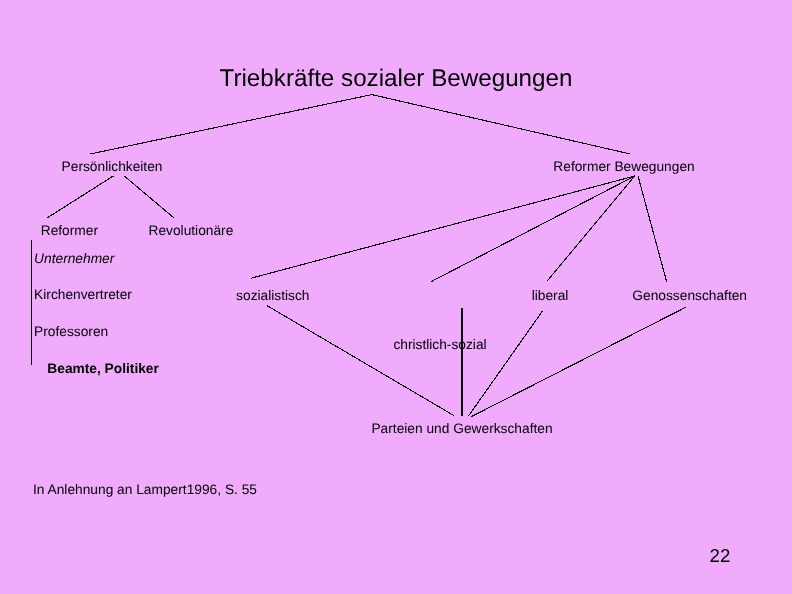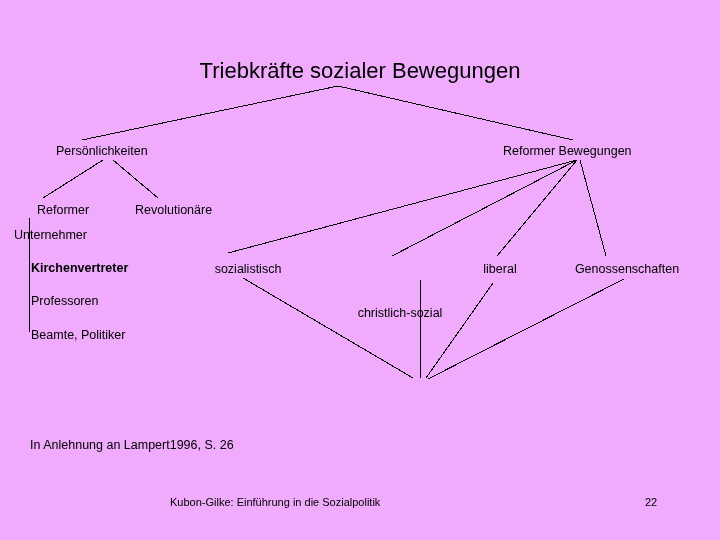--- a/index.html
+++ b/index.html
@@ -61,21 +61,21 @@
     left: 170px;
     top: 496px;
     font-size: 11px;
     color: #000000;
     white-space: nowrap;
   }
   #footer-page {
     position: absolute;
     left: 645px;
     top: 496px;
-    font-size: 11px;
+    font-size: 17px;
     color: #000000;
     white-space: nowrap;
   }
 </style>
 </head>
 <body>
 
 <div id="slide">
 
   <div id="slide-title">Triebkräfte sozialer Bewegungen</div>
@@ -99,36 +99,36 @@
   </svg>
 
   <div class="node" style="left:30px; top:145px;margin-left:26px;">Persönlichkeiten</div>
 
   <div class="node" style="left:503px; top:145px;">Reformer Bewegungen</div>
 
   <div class="node" style="left:22px; top:204px;margin-left:15px;">Reformer</div>
 
   <div class="node" style="left:135px; top:204px;text-align:center;">Revolutionäre</div>
 
-  <div class="node" style="left:14px; top:229px;">Unternehmer</div>
+  <div class="node" style="left:31px; top:229px;font-style:italic;">Unternehmer</div>
 
-  <div class="node" style="left:31px; top:262px;font-weight:bold;">Kirchenvertreter</div>
+  <div class="node" style="left:31px; top:262px;">Kirchenvertreter</div>
 
   <div class="node" style="left:31px; top:295px;">Professoren</div>
 
-  <div class="node" style="left:31px; top:329px;">Beamte, Politiker</div>
+  <div class="node" style="left:43px; top:329px;font-weight:bold;">Beamte, Politiker</div>
 
   <div class="node center" style="left:248px; top:263px;">sozialistisch</div>
 
   <div class="node center" style="left:400px; top:263px;margin-top:44px;">christlich-sozial</div>
 
   <div class="node center" style="left:500px; top:263px;">liberal</div>
 
   <div class="node center" style="left:627px; top:263px;">Genossenschaften</div>
 
+  <div class="node center" style="left:420px; top:384px;">Parteien und Gewerkschaften</div>
 
-  <div id="source-note">In Anlehnung an Lampert1996, S. 26</div>
+  <div id="source-note">In Anlehnung an Lampert1996, S. 55</div>
 
-  <div id="footer-text">Kubon-Gilke: Einführung in die Sozialpolitik</div>
 
   <div id="footer-page">22</div>
 
 </div>
 
 </body></html>

